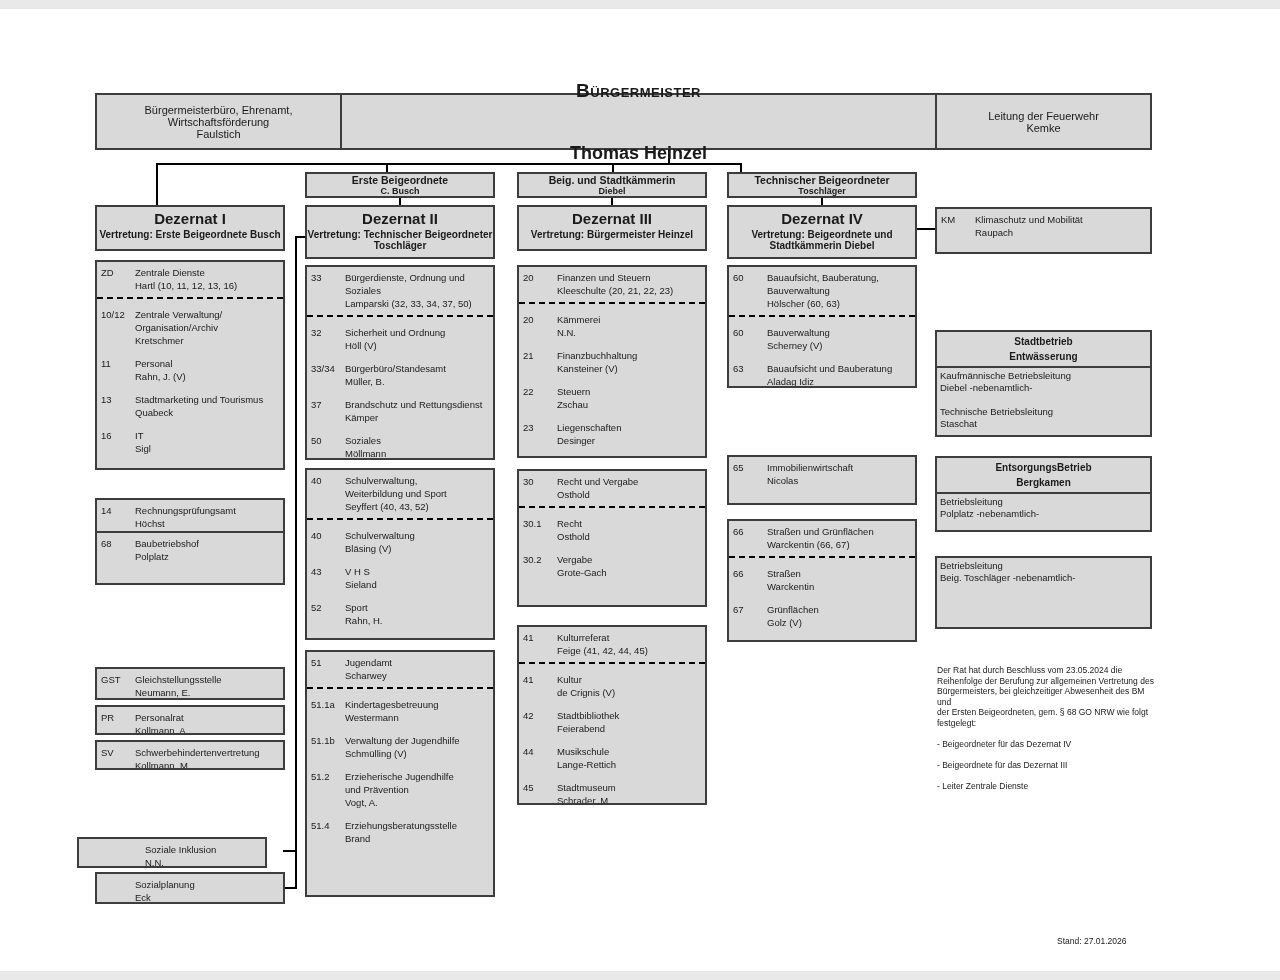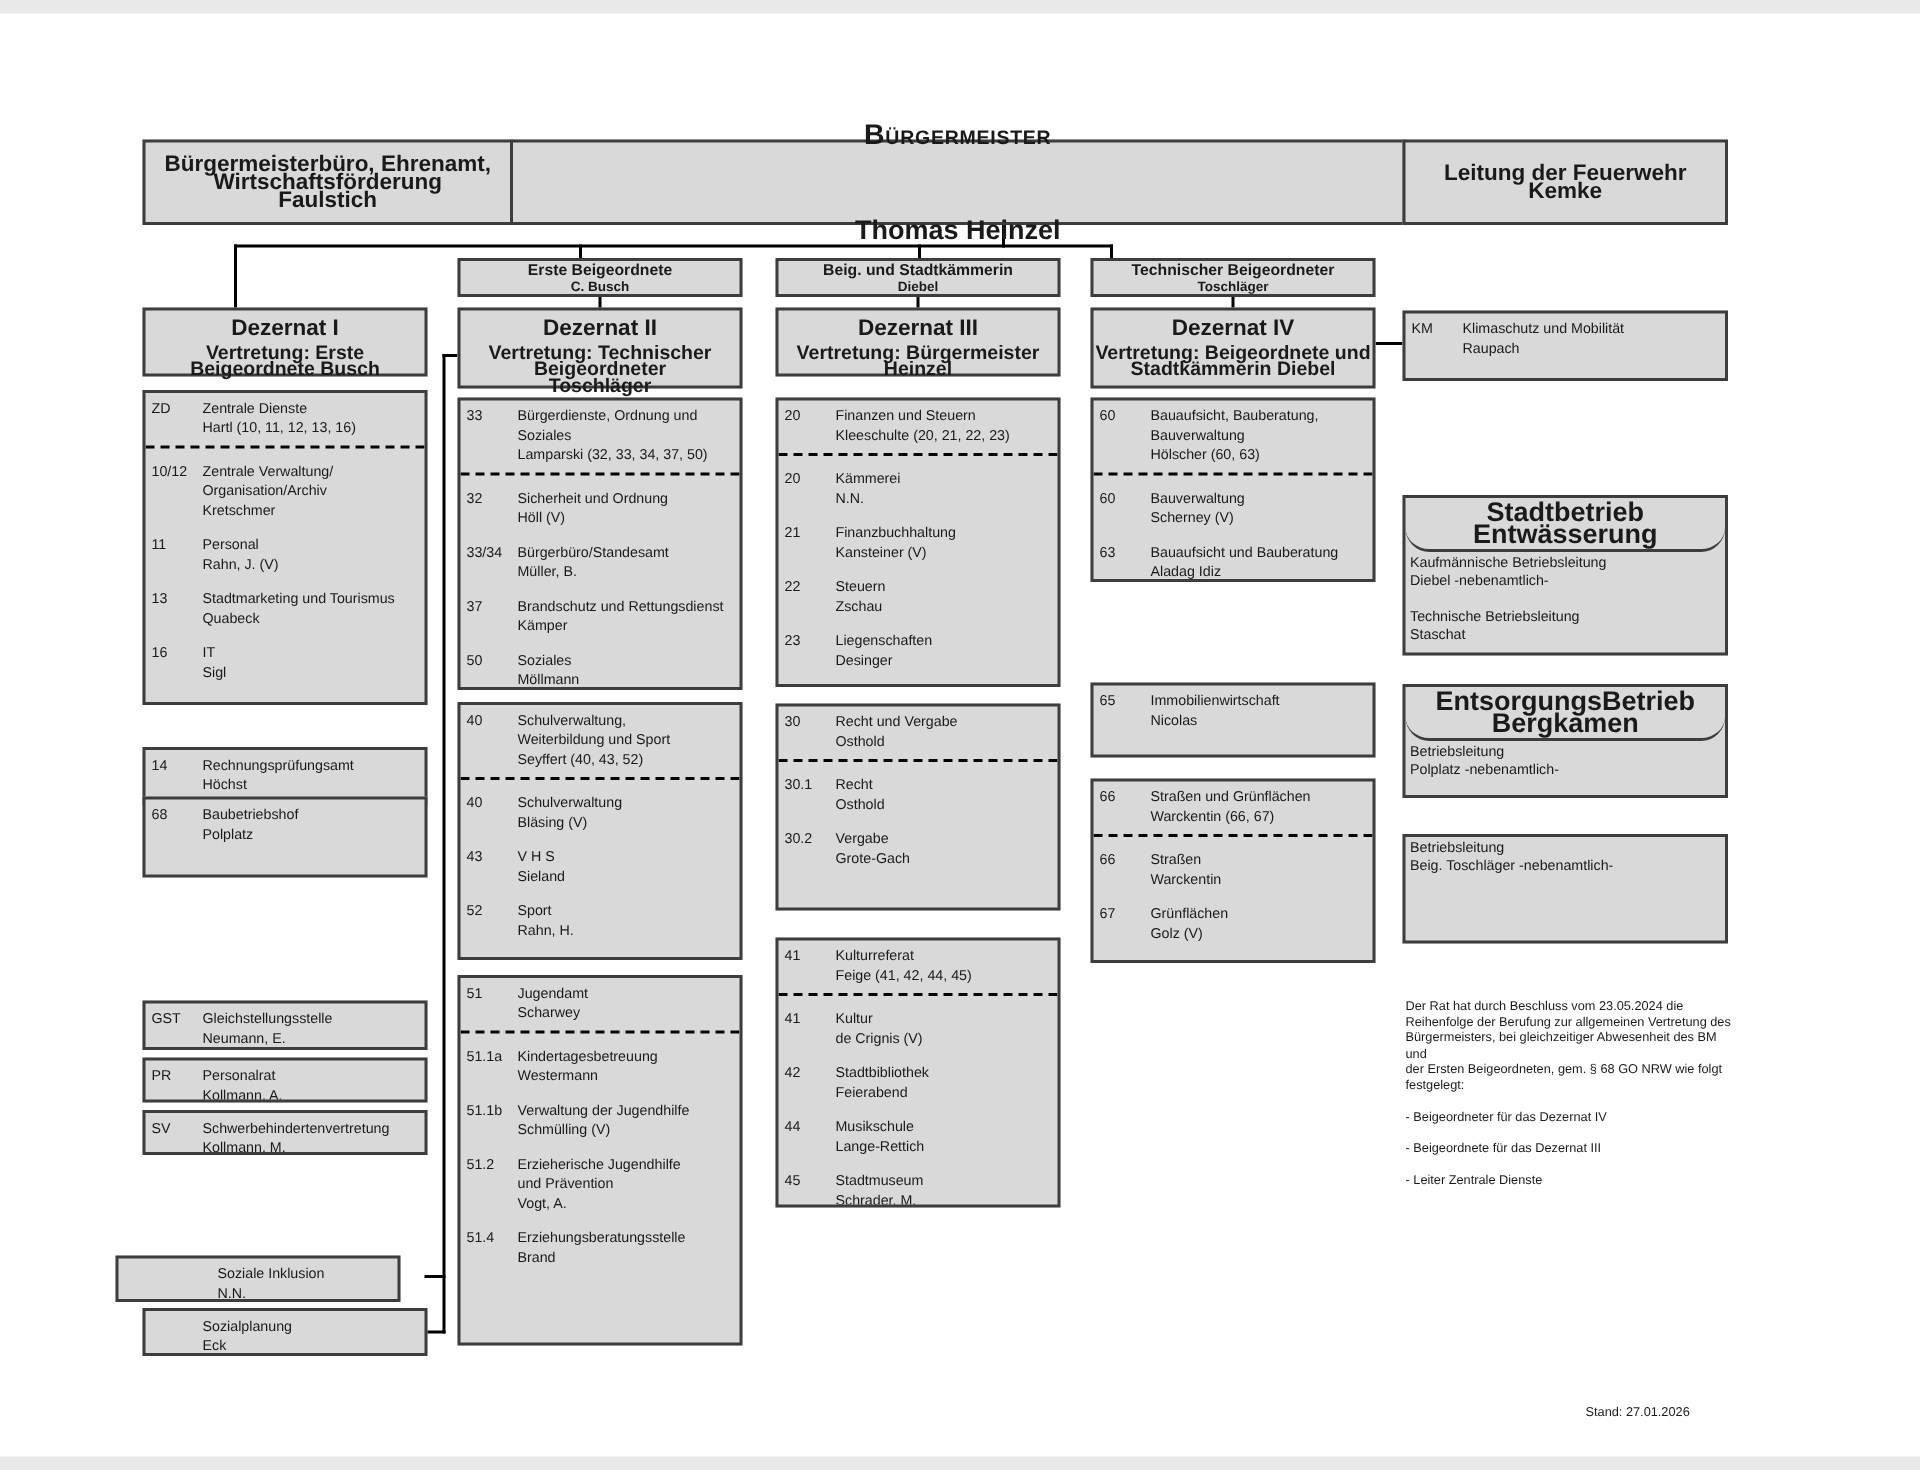--- a/index.html
+++ b/index.html
@@ -4,46 +4,46 @@
 <style>
   html,body{margin:0;padding:0;background:#ffffff;}
   #canvas{position:relative;width:1280px;height:980px;background:#ffffff;overflow:hidden;
           font-family:"Liberation Sans","DejaVu Sans",sans-serif;color:#1a1a1a;}
   .viewer-strip{position:absolute;left:0;width:1280px;background:#e9e9e9;}
 
   .obox{position:absolute;background:#d9d9d9;border:2px solid #3d3d3d;box-sizing:border-box;}
 
   
   .cell-center{display:flex;flex-direction:column;justify-content:center;text-align:center;}
-  .smalltxt{font-size:15px;line-height:12px;white-space:pre-line;font-weight:bold;}
+  .smalltxt{font-size:11px;line-height:12px;white-space:pre-line;}
   .mayor-title{font-size:19px;font-weight:bold;font-variant:small-caps;letter-spacing:.5px;line-height:23px;}
   .mayor-name{font-size:18px;font-weight:bold;line-height:22px;}
 
   
   .dep{display:flex;flex-direction:column;justify-content:center;text-align:center;padding:1px;}
   .dep-title{font-size:10.5px;font-weight:bold;line-height:12px;}
   .dep-name{font-size:9px;font-weight:bold;line-height:10px;}
 
   
   .hdr{text-align:center;padding-top:2px;}
   .hdr-title{font-size:15px;font-weight:bold;line-height:20px;}
-  .hdr-note{font-size:13px;font-weight:bold;line-height:11px;white-space:pre-line;}
+  .hdr-note{font-size:10px;font-weight:bold;line-height:11px;white-space:pre-line;}
 
   
   .ebox{padding:4px;overflow:hidden;}
   .entry{display:flex;margin-bottom:10px;}
   .entry:last-child{margin-bottom:0;}
   .code{width:34px;flex:0 0 34px;font-size:9.5px;line-height:13px;}
   .etext{flex:1;font-size:9.5px;line-height:13px;white-space:pre-line;}
   .divider{border-top:2px dashed #000;margin:-5px -4px 9px -4px;height:0;}
 
   
   .util{padding:0;}
-  .util-title{font-weight:bold;text-align:center;font-size:18px;line-height:15px;
-              border-bottom:2px solid #3d3d3d;padding:2px;white-space:pre-line;border-radius:16px;}
+  .util-title{font-weight:bold;text-align:center;font-size:10px;line-height:15px;
+              border-bottom:2px solid #3d3d3d;padding:2px;white-space:pre-line;}
   .util-body{font-size:9.5px;line-height:12px;padding:2px 3px;white-space:pre-line;}
 
   .note{position:absolute;font-size:8.5px;line-height:10.5px;white-space:pre-line;color:#1a1a1a;}
   .stand{position:absolute;font-size:8.5px;color:#1a1a1a;}
 
   .ln{position:absolute;background:#000;}
 </style>
 </head>
 <body>
 

